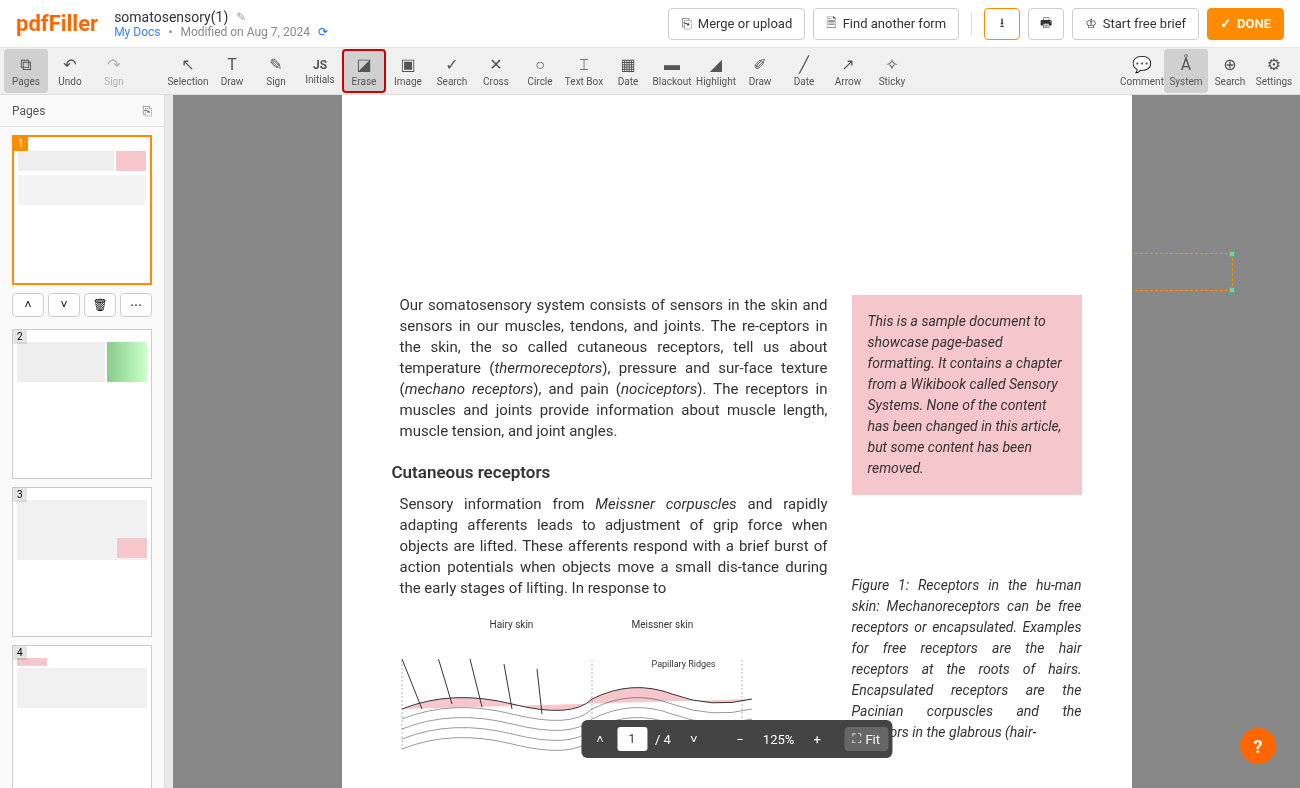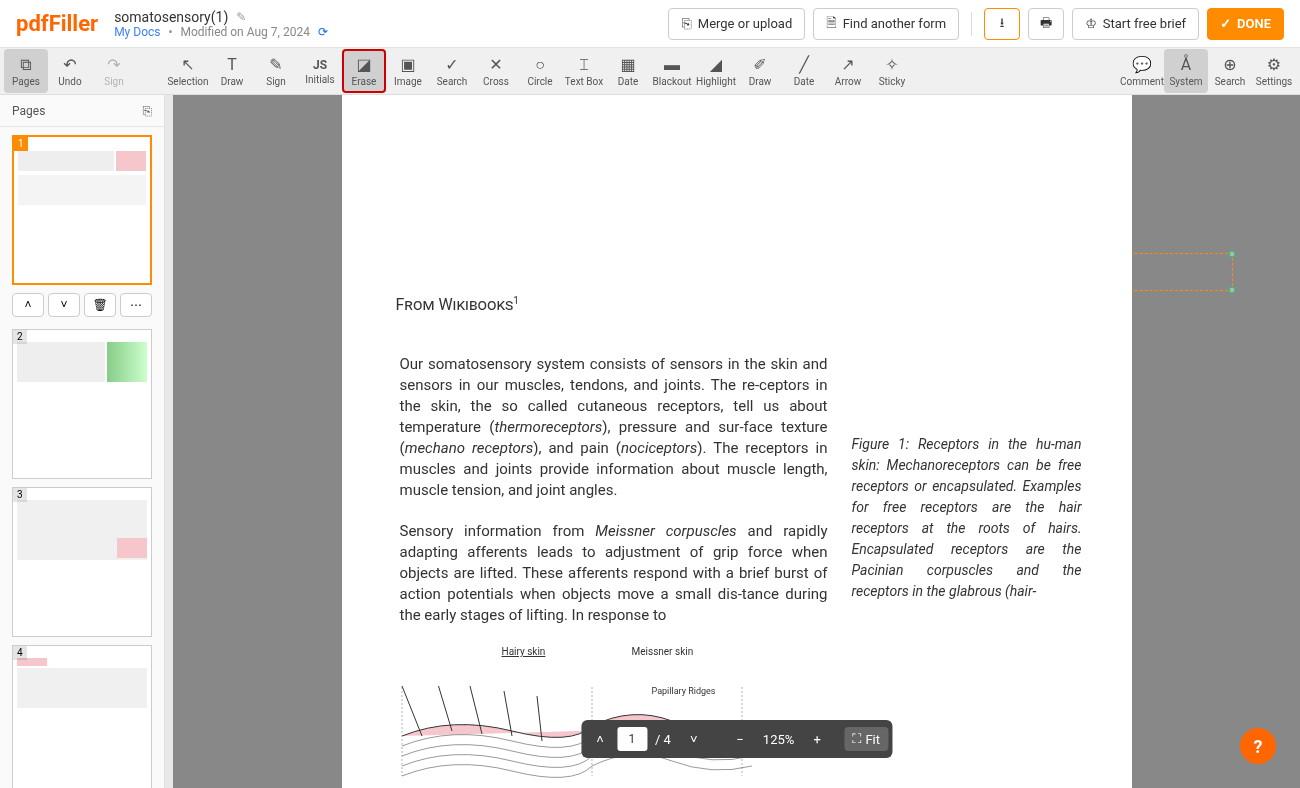--- a/index.html
+++ b/index.html
@@ -308,28 +308,28 @@
       <div class="sel-handle br"></div>
     </div>
     <div class="sel-toolbar">
       <div class="sel-tbtn">✥</div>
       <div class="sel-tbtn ok">OK</div>
       <div class="sel-tbtn">🗑</div>
     </div>
 
     <div class="doc-page">
       <div class="doc-body">
-        <div class="from-wb"><span>From Wikibooks</span><sup>1</sup></div>
         <div class="two-col">
           <div class="col-left">
             <p class="body-p">Our somatosensory system consists of sensors in the skin and sensors in our muscles, tendons, and joints. The re-ceptors in the skin, the so called cutaneous receptors, tell us about temperature (<em>thermoreceptors</em>), pressure and sur-face texture (<em>mechano receptors</em>), and pain (<em>nociceptors</em>). The receptors in muscles and joints provide information about muscle length, muscle tension, and joint angles.</p>
+            <div class="h2">Cutaneous receptors</div>
             <p class="body-p">Sensory information from <em>Meissner corpuscles</em> and rapidly adapting afferents leads to adjustment of grip force when objects are lifted. These afferents respond with a brief burst of action potentials when objects move a small dis-tance during the early stages of lifting. In response to</p>
 
             <div class="skin-fig">
-              <span class="skin-label" style="top:0;left:110px;text-decoration:underline;">Hairy skin</span>
+              <span class="skin-label" style="top:0;left:98px;">Hairy skin</span>
               <span class="skin-label" style="top:0;left:240px;">Meissner skin</span>
               <span class="skin-label" style="top:40px;left:260px;font-size:9px;">Papillary Ridges</span>
 
               <svg class="skin-svg" width="380" height="130">
                 <line x1="70" y1="-30" x2="170" y2="-30" stroke="#333" stroke-width="0.5"></line>
                 <line x1="200" y1="-30" x2="340" y2="-30" stroke="#333" stroke-width="0.5"></line>
 
                 <path d="M10,50 Q60,30 120,45 Q180,60 200,40 Q240,20 280,35 Q320,50 360,40" fill="#f5c6cb" stroke="#333" stroke-width="1"></path>
                 <path d="M10,60 Q60,40 120,55 Q180,70 200,50 Q240,30 280,45 Q320,60 360,50" fill="none" stroke="#333" stroke-width="0.5"></path>
                 <path d="M10,70 Q60,50 120,65 Q180,80 200,60 Q240,40 280,55 Q320,70 360,60" fill="none" stroke="#333" stroke-width="0.5"></path>
@@ -342,20 +342,21 @@
                 <line x1="120" y1="50" x2="112" y2="5" stroke="#333"></line>
                 <line x1="150" y1="55" x2="145" y2="10" stroke="#333"></line>
 
                 <line x1="10" y1="-35" x2="10" y2="90" stroke="#666" stroke-dasharray="2,2" stroke-width="0.5"></line>
                 <line x1="200" y1="-35" x2="200" y2="90" stroke="#666" stroke-dasharray="2,2" stroke-width="0.5"></line>
                 <line x1="350" y1="-35" x2="350" y2="90" stroke="#666" stroke-dasharray="2,2" stroke-width="0.5"></line>
               </svg>
             </div>
           </div>
           <div class="col-right">
+            <div class="callout">This is a sample document to showcase page-based formatting. It contains a chapter from a Wikibook called Sensory Systems. None of the content has been changed in this article, but some content has been removed.</div>
             <p class="fig-caption">Figure 1:  Receptors in the hu-man skin: Mechanoreceptors can be free receptors or encapsulated. Examples for free receptors are the hair receptors at the roots of hairs. Encapsulated receptors are the Pacinian corpuscles and the receptors in the glabrous (hair-</p>
           </div>
         </div>
       </div>
     </div>
 
     <div class="page-nav">
       <div class="pn-btn">˄</div>
       <input class="pn-input" value="1" style="">
       <span class="pn-text">/ 4</span>

